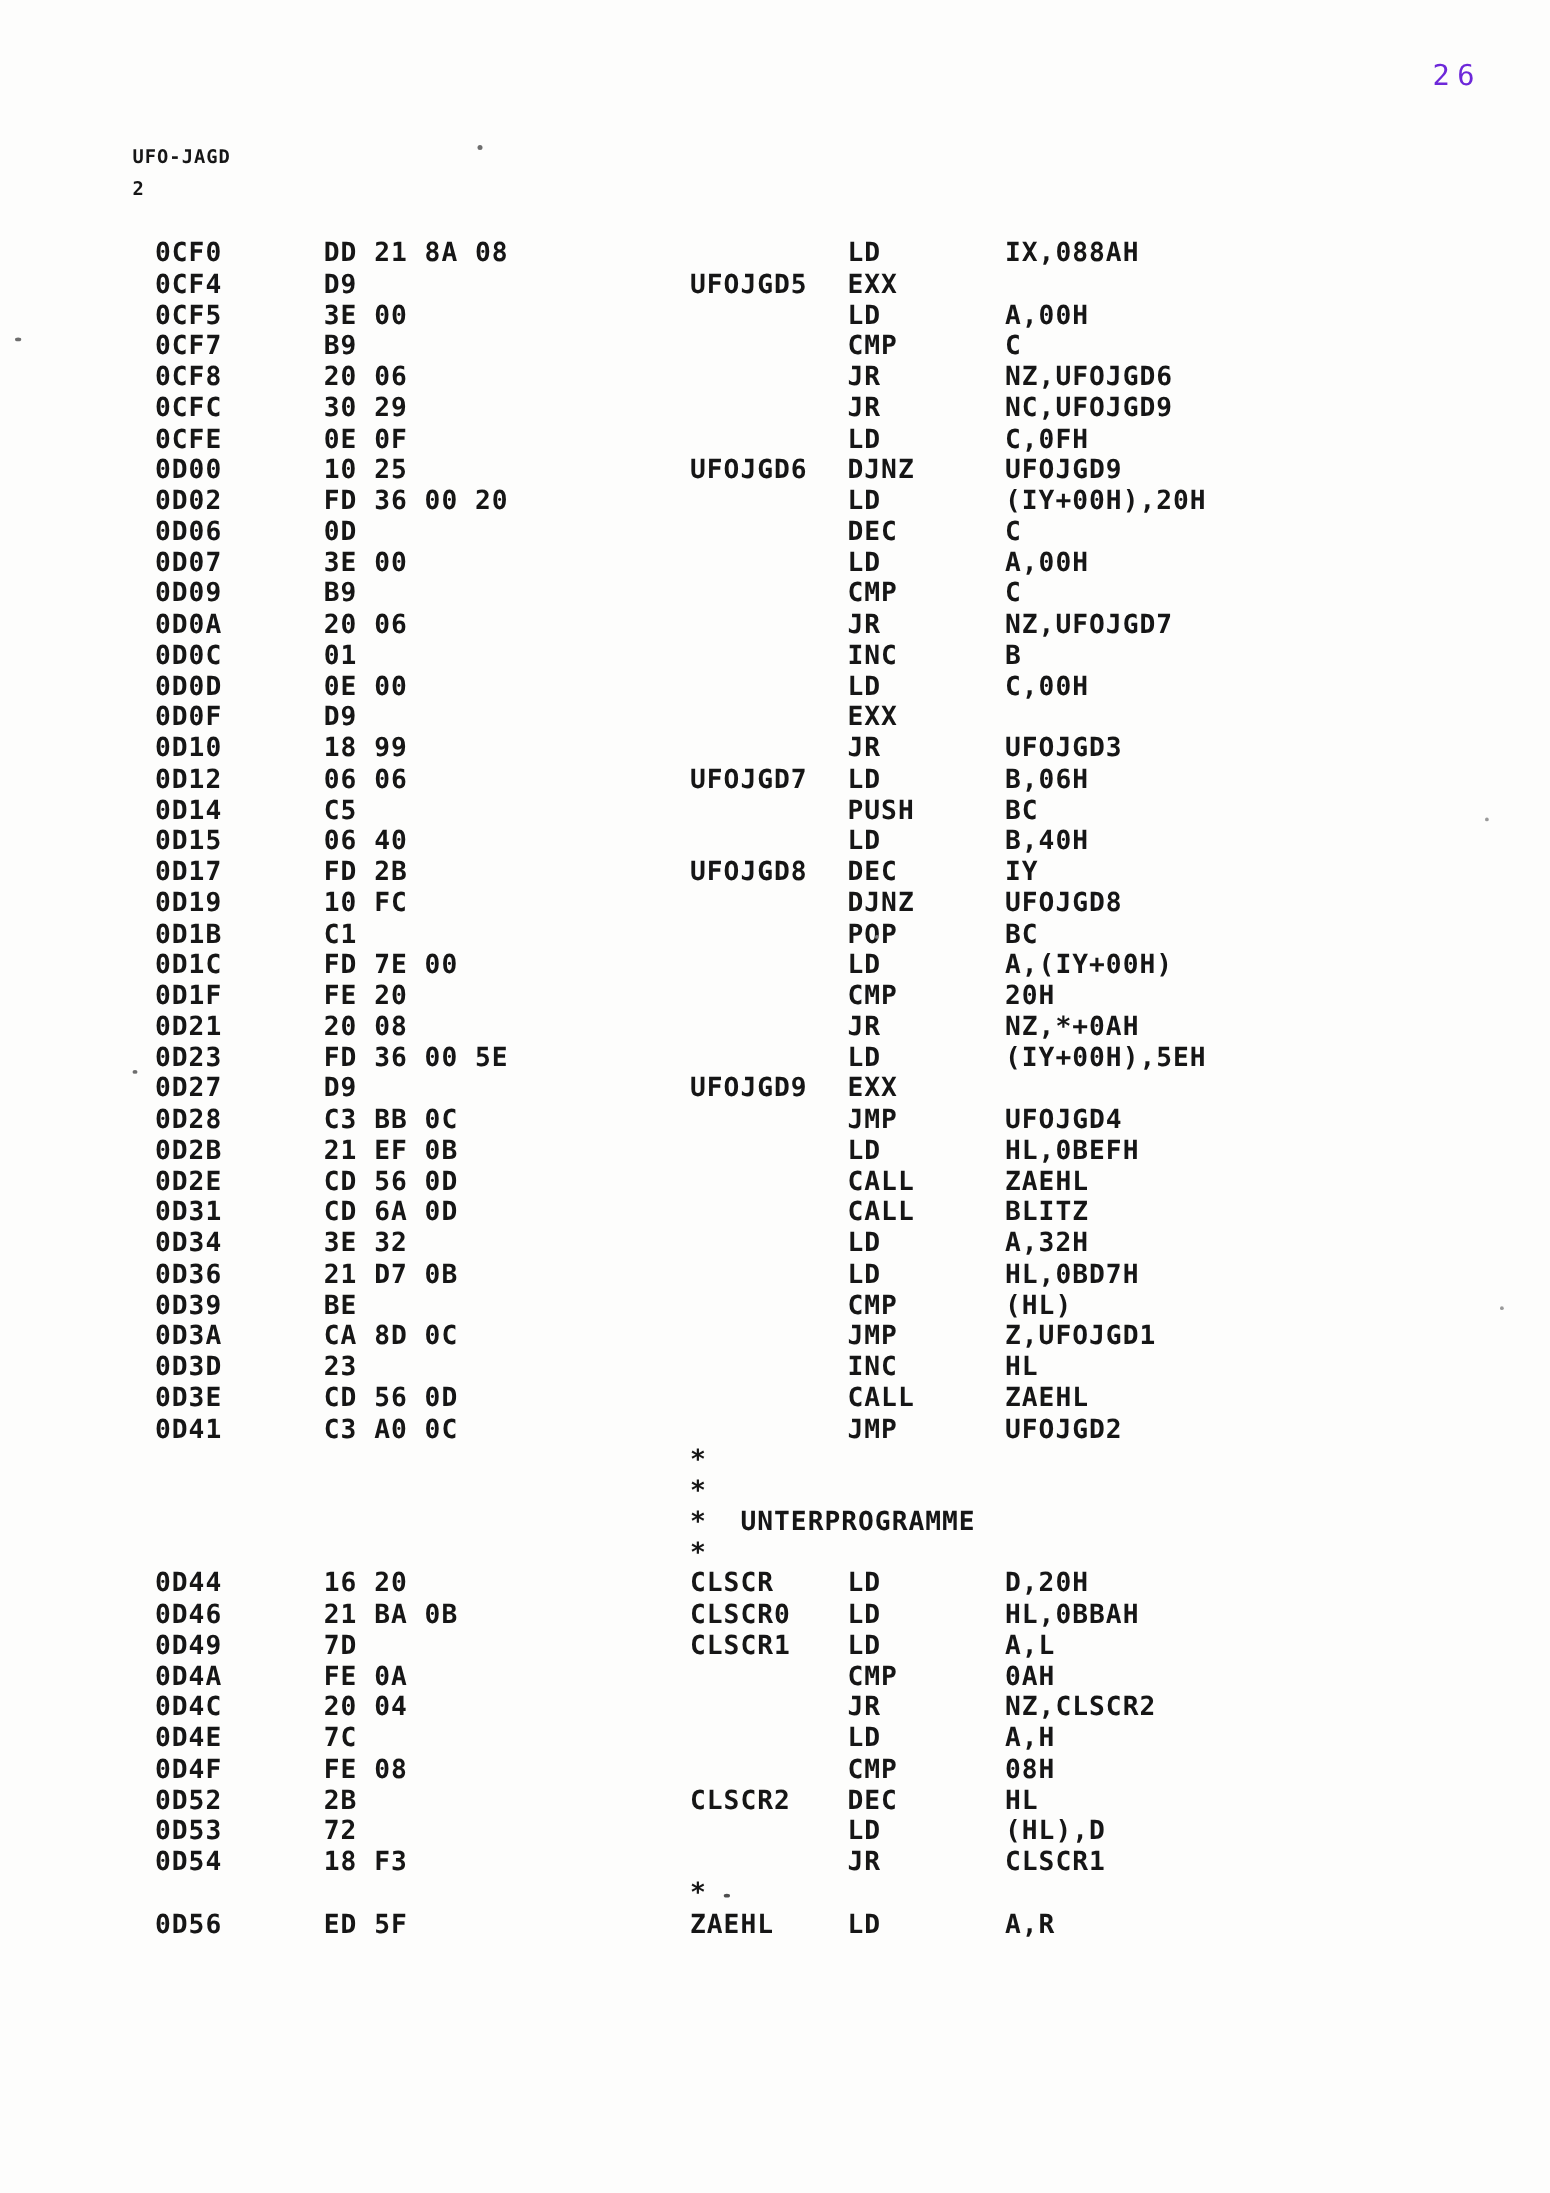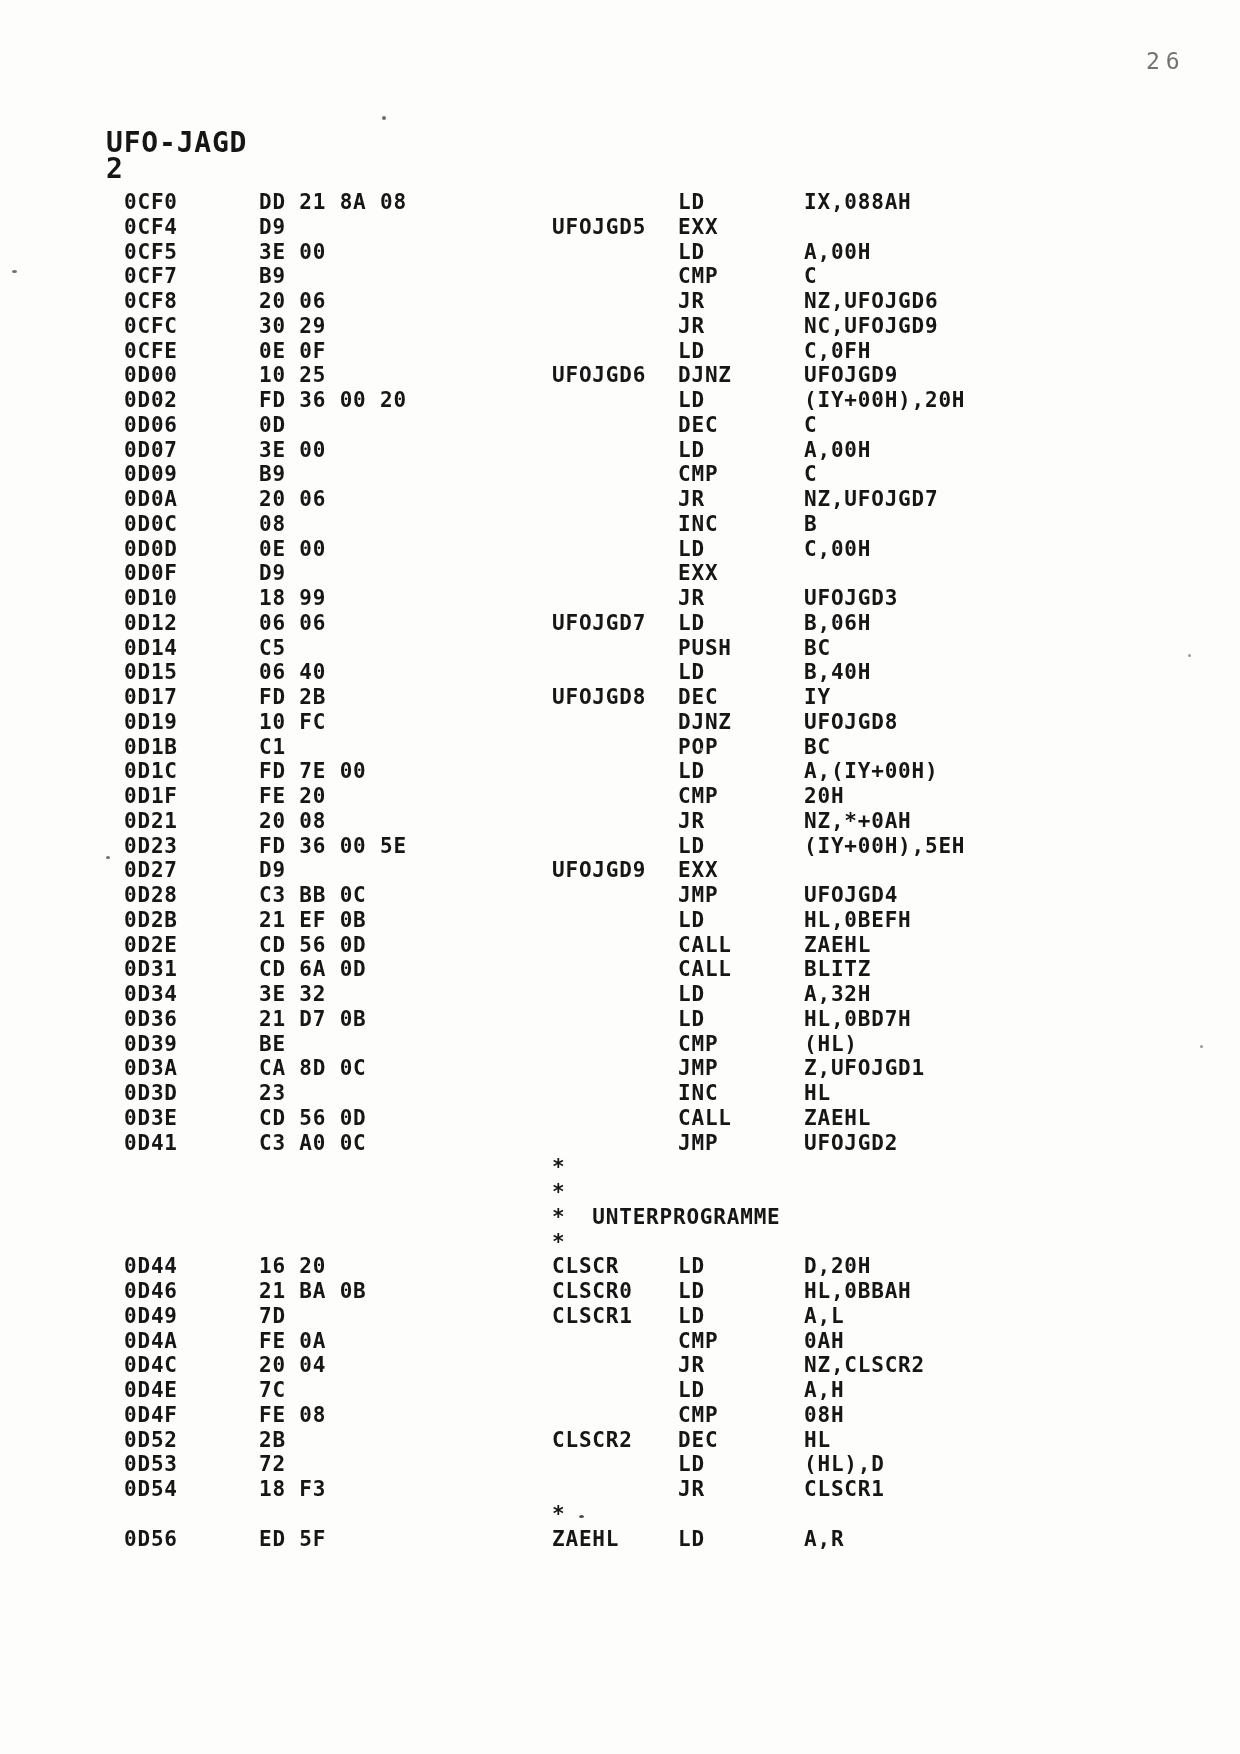--- a/index.html
+++ b/index.html
@@ -7,25 +7,25 @@
     width:1240px;height:1754px;
     background:#fdfdfc;
     font-family:"DejaVu Sans Mono","Liberation Mono",monospace;
     color:#161616;
     position:relative;
     overflow:hidden;
   }
   .page{position:absolute;inset:0;}
   .page-number{
     position:absolute;left:1146px;top:48px;
-    font-size:23px;font-weight:400;letter-spacing:6px;color:#737373;
+    font-size:23px;font-weight:400;letter-spacing:6px;color:#6d28d9;
   }
   .doc-title{
-    position:absolute;left:106px;top:130px;
-    font-size:28px;font-weight:bold;letter-spacing:0.8px;
+    position:absolute;left:106px;top:112px;
+    font-size:15px;font-weight:bold;letter-spacing:0.8px;
     line-height:26px;white-space:pre;
   }
   #listing{
     position:absolute;left:124px;top:190px;width:1000px;
     font-size:21px;font-weight:bold;letter-spacing:0.8px;
   }
   .row{position:relative;height:24.75px;line-height:24.75px;}
   .row span{position:absolute;top:0;white-space:pre;}
   .c-addr{left:0;}
   .c-bytes{left:135px;}
@@ -127,21 +127,21 @@
         <span class="c-op">C</span>
       </div>
       <div class="row">
         <span class="c-addr">0D0A</span>
         <span class="c-bytes">20 06</span>
         <span class="c-mn">JR</span>
         <span class="c-op">NZ,UFOJGD7</span>
       </div>
       <div class="row">
         <span class="c-addr">0D0C</span>
-        <span class="c-bytes">08</span>
+        <span class="c-bytes">01</span>
         <span class="c-mn">INC</span>
         <span class="c-op">B</span>
       </div>
       <div class="row">
         <span class="c-addr">0D0D</span>
         <span class="c-bytes">0E 00</span>
         <span class="c-mn">LD</span>
         <span class="c-op">C,00H</span>
       </div>
       <div class="row">

